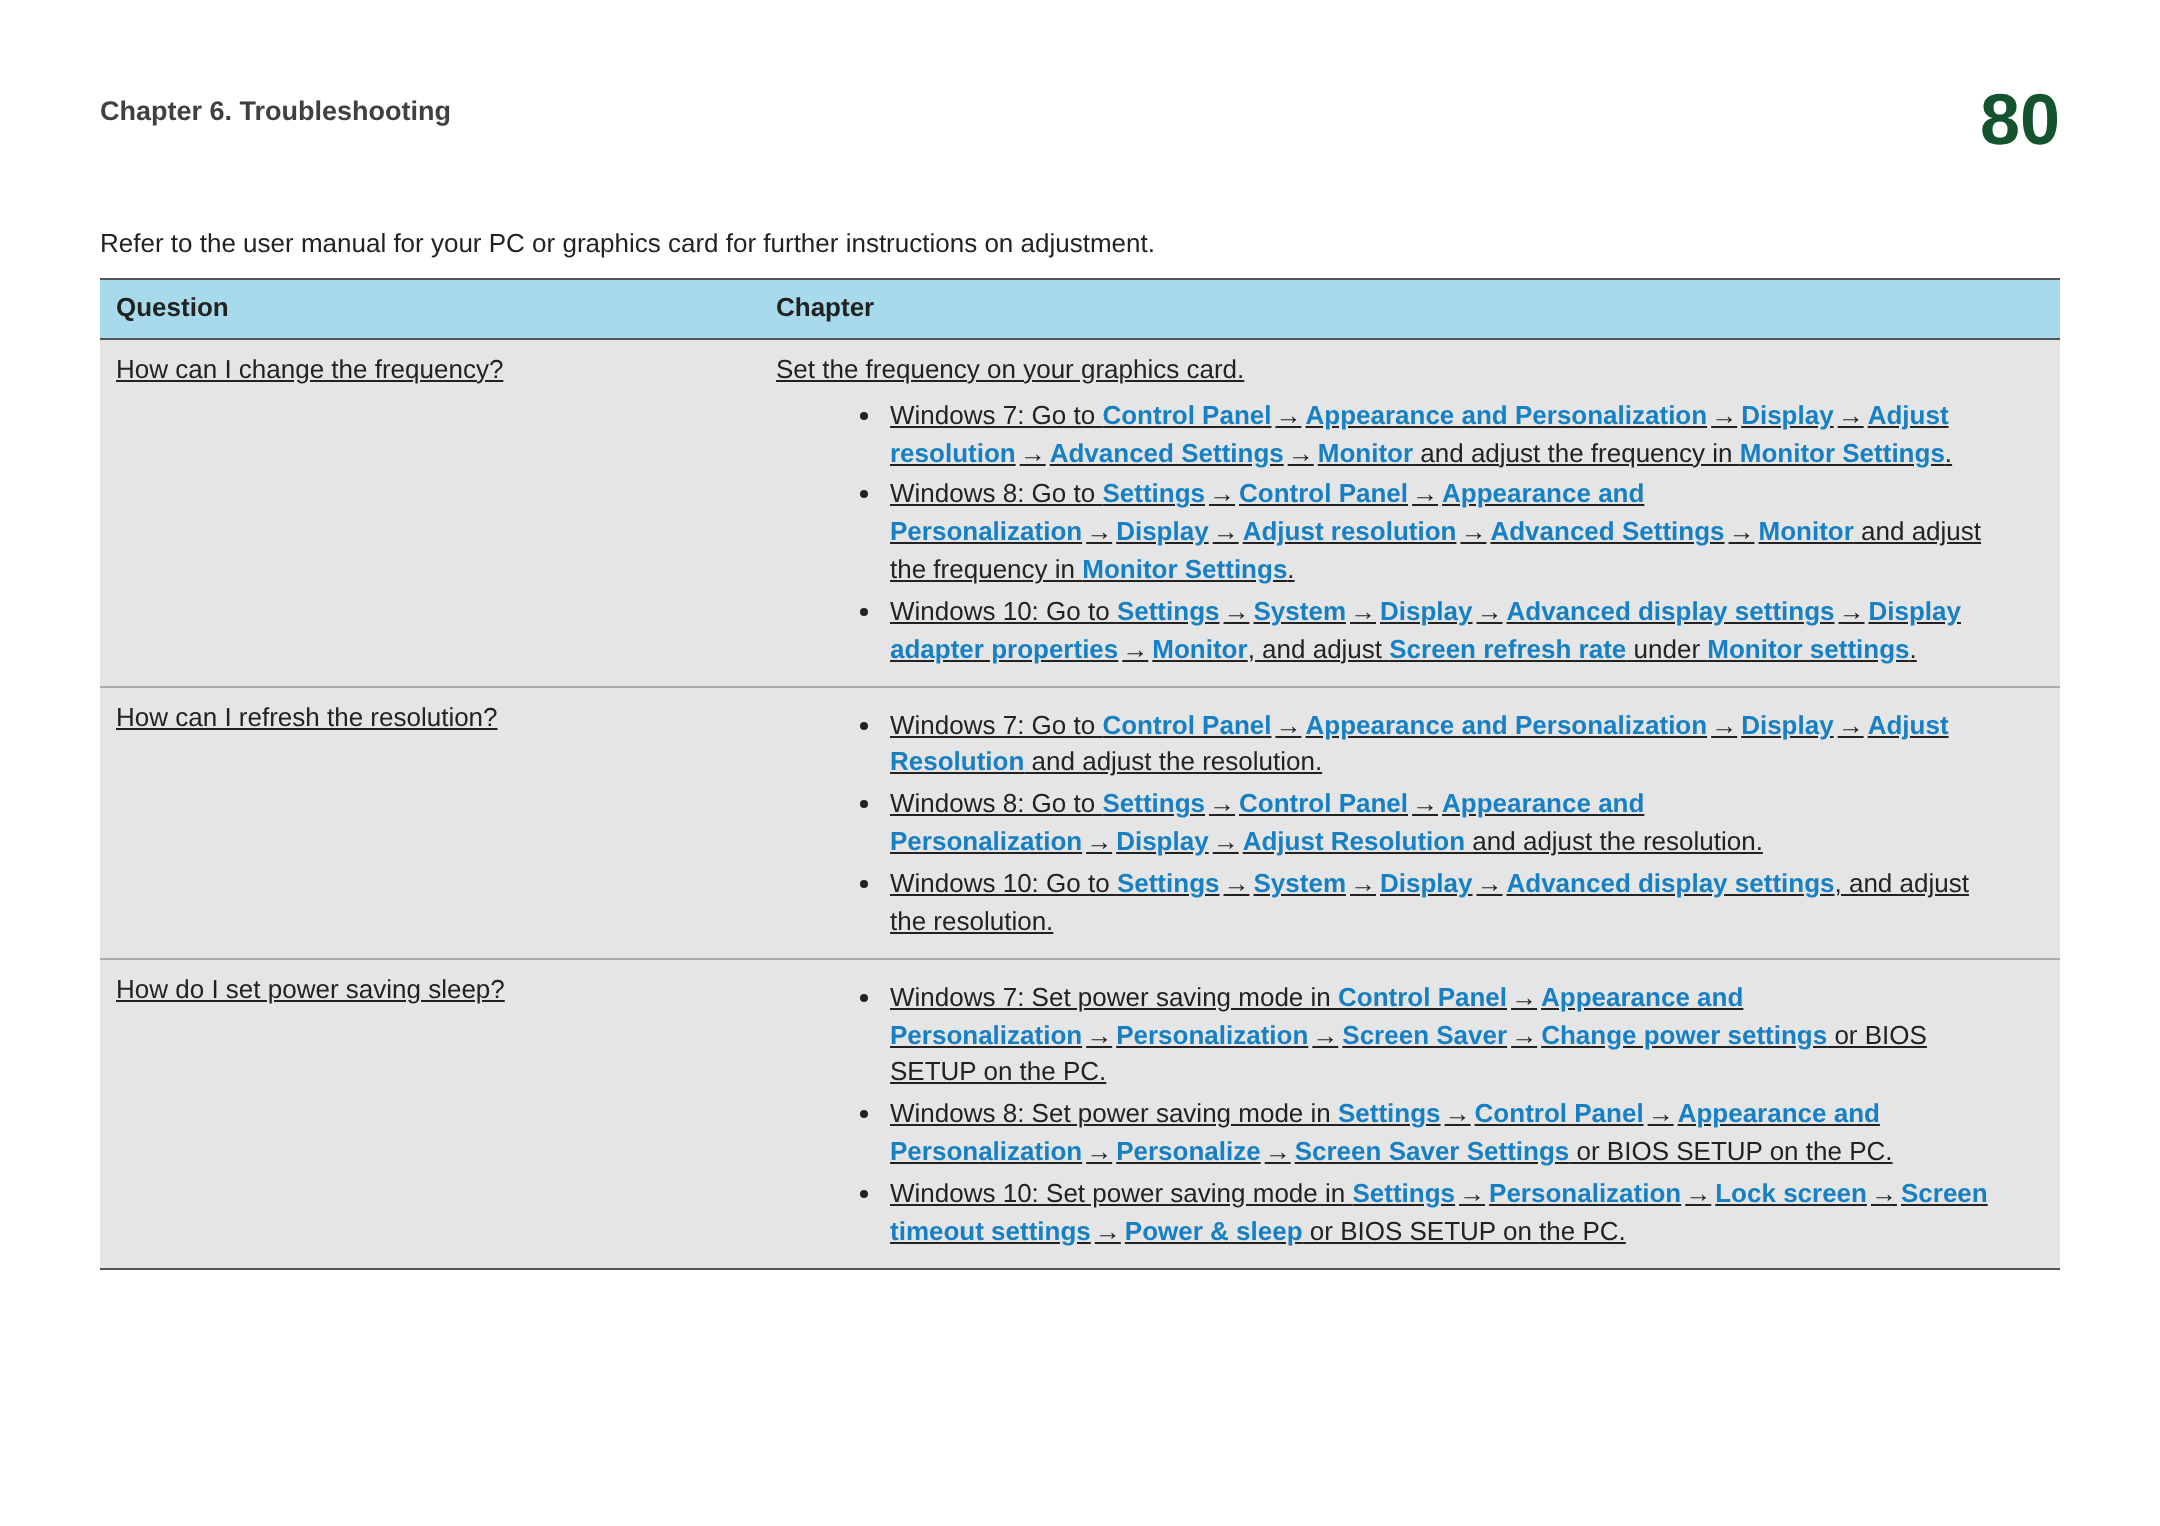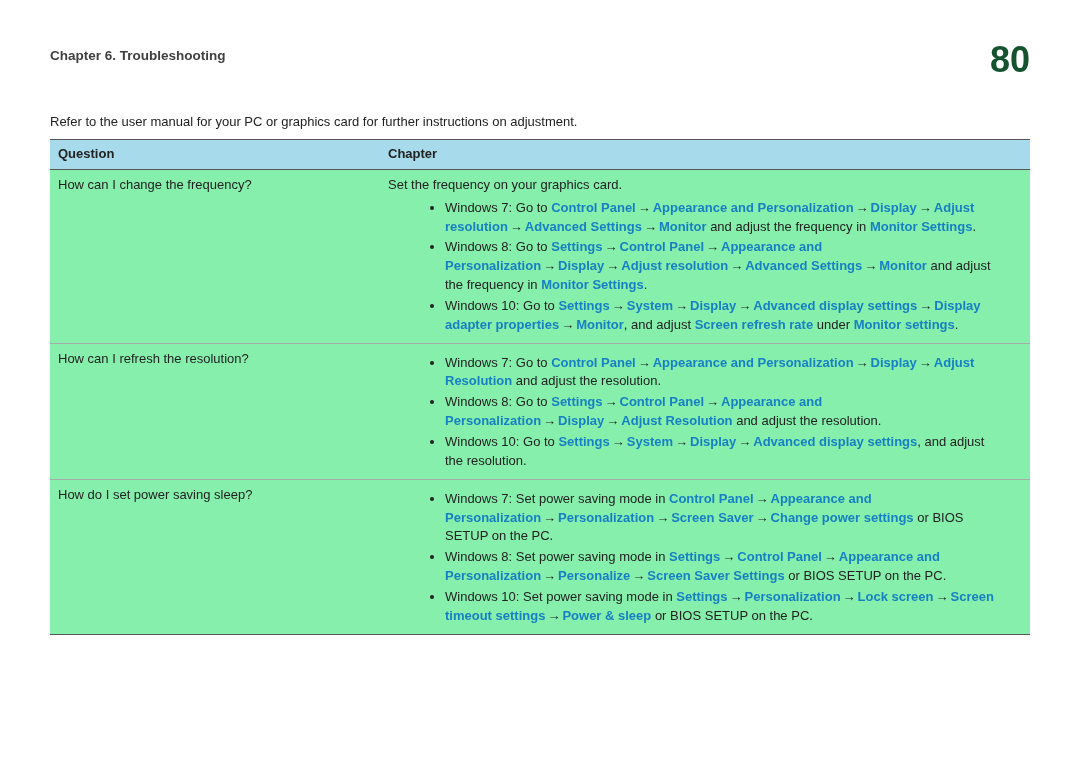--- a/index.html
+++ b/index.html
@@ -56,21 +56,22 @@
     font-weight: bold;
     padding: 5px 8px;
     border-top: 1px solid #555;
     border-bottom: 1px solid #555;
   }
   table.faq th.qcol { width: 330px; border-right: none; }
   table.faq td {
     vertical-align: top;
     padding: 6px 8px 6px 8px;
     border-bottom: 1px solid #aaa;
-    background: #86efac;
+    background: #e5e5e5;
+    text-decoration: underline;
   }
   table.faq tr:last-child td { border-bottom: 1px solid #555; }
   table.faq td.qcell {
     width: 330px;
     font-weight: normal;
   }
   table.faq td.acell { padding-right: 28px; }
   ul.steps {
     margin: 4px 0 0 0;
     padding-left: 18px;

